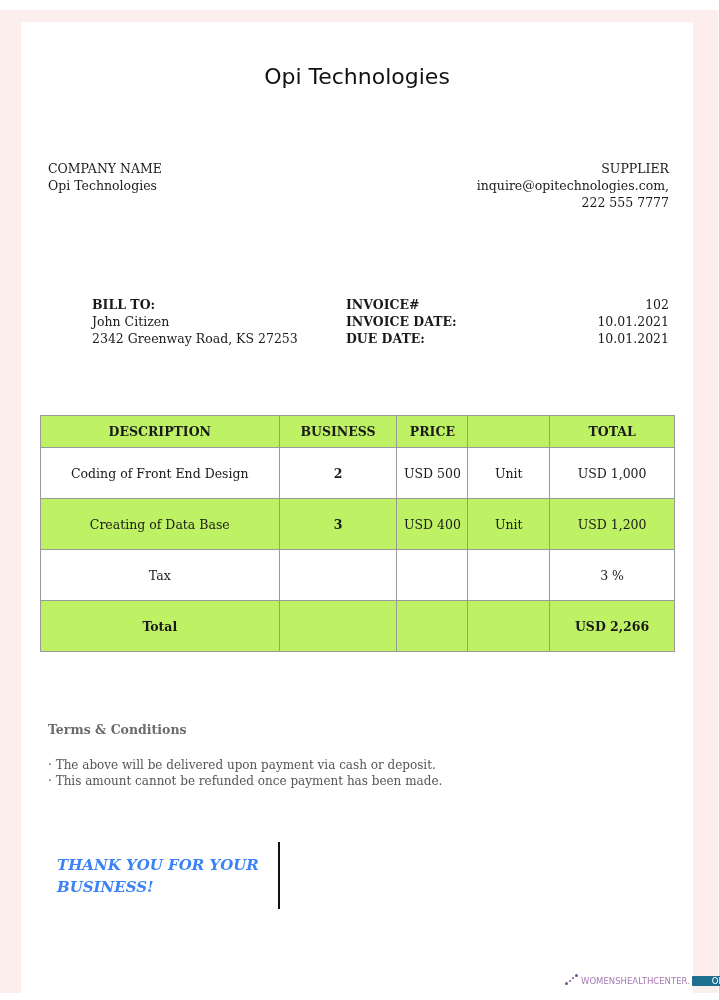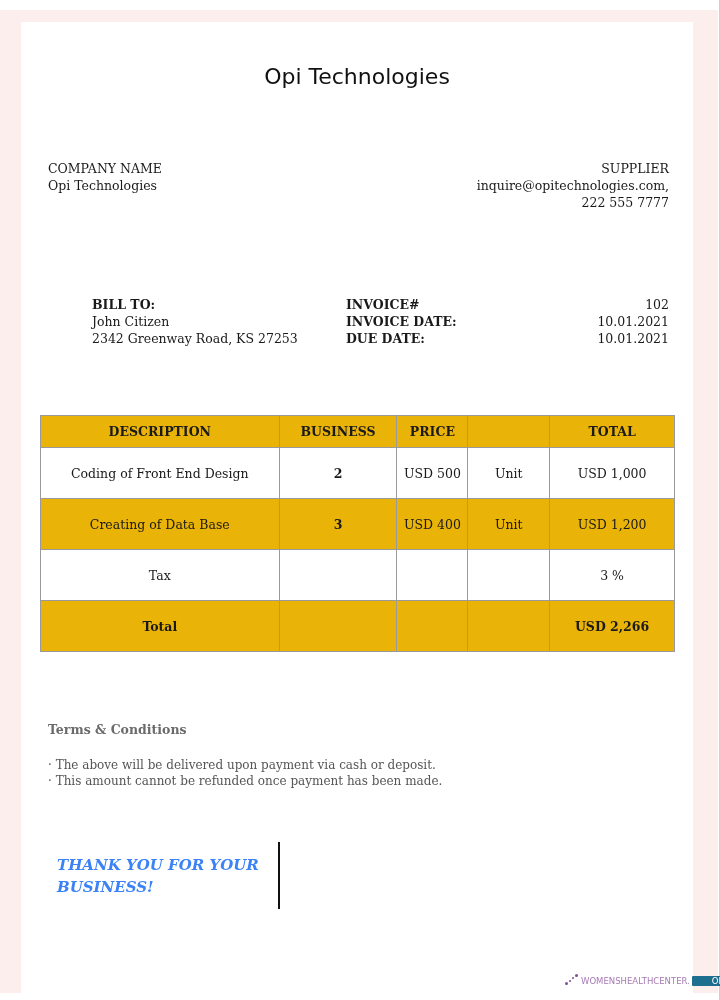--- a/index.html
+++ b/index.html
@@ -34,21 +34,21 @@
   .bold { font-weight: bold; }
 
   table.items {
     position: absolute; left: 19px; top: 393px; width: 635px;
     border-collapse: collapse; font-size: 12.5px;
   }
   table.items td, table.items th {
     border: 1.5px solid #9a9a9a; text-align: center; padding: 0;
   }
   table.items th { height: 31px; font-weight: bold; }
-  table.items tr.pink th, table.items tr.pink td { background: #eab308; }
+  table.items tr.pink th, table.items tr.pink td { background: #bef264; }
   table.items td { height: 50px; }
 
   .terms-head {
     position: absolute; left: 27px; top: 700px; font-size: 12.5px;
     font-weight: bold; color: #6b6b6b;
   }
   .terms {
     position: absolute; left: 27px; top: 735px; font-size: 12px; line-height: 16px; color: #555;
   }
   .thanks {

